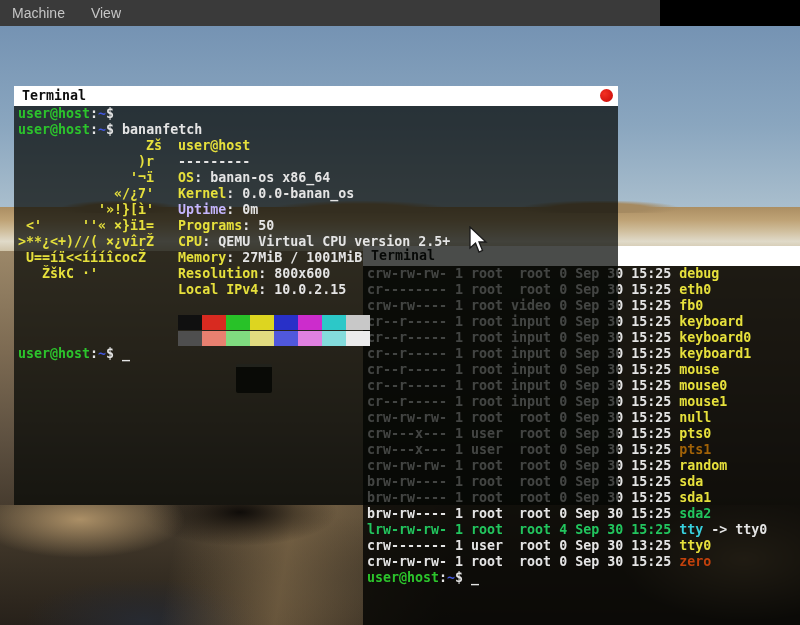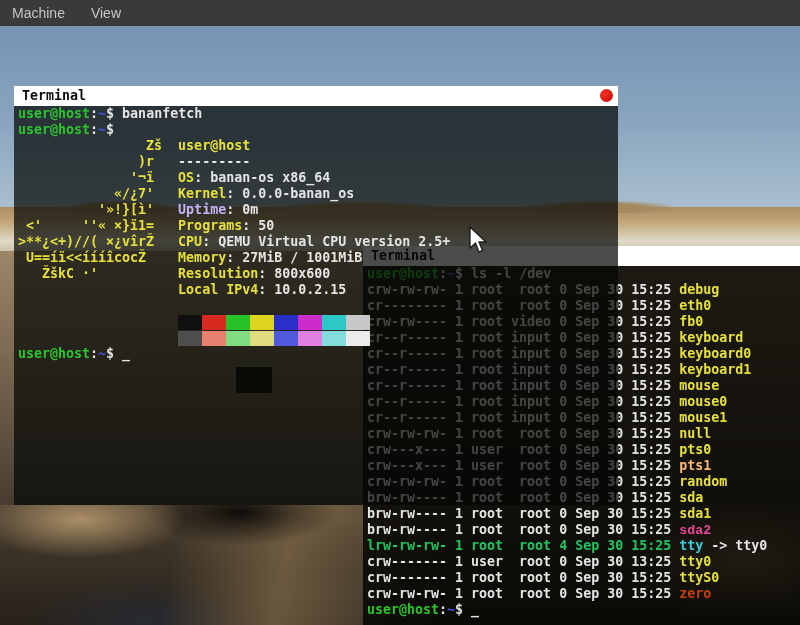--- a/index.html
+++ b/index.html
@@ -1,19 +1,19 @@
 <!DOCTYPE html>
 <html><head>
 <meta charset="utf-8">
 <style>
   html,body{margin:0;padding:0;}
   body{width:800px;height:625px;overflow:hidden;position:relative;background:#000;
        font-family:"DejaVu Sans Mono",monospace;}
   
-  .menubar{position:absolute;top:0;left:0;width:800px;height:26px;background:#3a3a3a;
+  .menubar{position:absolute;top:0;left:0;width:660px;height:26px;background:#3a3a3a;
     display:flex;align-items:center;gap:26px;padding-left:12px;box-sizing:border-box;z-index:50;
     font-family:"Liberation Sans",sans-serif;font-size:14px;color:#c6c6c6;}
   .menu-item{cursor:default;}
   
   .wallpaper{position:absolute;top:26px;left:0;width:800px;height:599px;z-index:1;}
   .sky{position:absolute;top:0;left:0;width:800px;height:181px;
     background:linear-gradient(180deg,#7593b3 0%,#8aa6bf 55%,#a9becd 100%);}
   .dunes{position:absolute;top:181px;left:0;width:800px;height:44px;
     background:linear-gradient(180deg,#ab8e62 0%,#bfa376 30%,#d0bf9e 55%,#e0dac9 78%,#cfc3a8 100%);}
   .dunes:before{content:"";position:absolute;left:0;top:-6px;width:800px;height:12px;
@@ -65,53 +65,51 @@
   <div class="plain"></div>
   <div class="rocks"></div>
   <div class="truck"></div>
 </div>
 
 <div class="window t2">
   <div class="titlebar">
     <span>Terminal</span>
   </div>
   <div class="term-body" id="t2body">
-      <div class="line"><span style="color: rgb(44, 196, 44);">user@host</span><span style="color: rgb(228, 228, 228);">:</span><span style="color: rgb(67, 88, 224);">~</span><span style="color: rgb(228, 228, 228);">$ </span><span style="color: rgb(228, 228, 228);">ls -l /dev</span></div>
       <div class="line"><span style="color: rgb(228, 228, 228);">crw-rw-rw- 1 root  root 0 Sep 30 15:25 </span><span style="color: rgb(230, 224, 60);">debug</span></div>
       <div class="line"><span style="color: rgb(228, 228, 228);">cr-------- 1 root  root 0 Sep 30 15:25 </span><span style="color: rgb(230, 224, 60);">eth0</span></div>
       <div class="line"><span style="color: rgb(228, 228, 228);">crw-rw---- 1 root video 0 Sep 30 15:25 </span><span style="color: rgb(230, 224, 60);">fb0</span></div>
       <div class="line"><span style="color: rgb(228, 228, 228);">cr--r----- 1 root input 0 Sep 30 15:25 </span><span style="color: rgb(230, 224, 60);">keyboard</span></div>
       <div class="line"><span style="color: rgb(228, 228, 228);">cr--r----- 1 root input 0 Sep 30 15:25 </span><span style="color: rgb(230, 224, 60);">keyboard0</span></div>
       <div class="line"><span style="color: rgb(228, 228, 228);">cr--r----- 1 root input 0 Sep 30 15:25 </span><span style="color: rgb(230, 224, 60);">keyboard1</span></div>
       <div class="line"><span style="color: rgb(228, 228, 228);">cr--r----- 1 root input 0 Sep 30 15:25 </span><span style="color: rgb(230, 224, 60);">mouse</span></div>
       <div class="line"><span style="color: rgb(228, 228, 228);">cr--r----- 1 root input 0 Sep 30 15:25 </span><span style="color: rgb(230, 224, 60);">mouse0</span></div>
       <div class="line"><span style="color: rgb(228, 228, 228);">cr--r----- 1 root input 0 Sep 30 15:25 </span><span style="color: rgb(230, 224, 60);">mouse1</span></div>
       <div class="line"><span style="color: rgb(228, 228, 228);">crw-rw-rw- 1 root  root 0 Sep 30 15:25 </span><span style="color: rgb(230, 224, 60);">null</span></div>
       <div class="line"><span style="color: rgb(228, 228, 228);">crw---x--- 1 user  root 0 Sep 30 15:25 </span><span style="color: rgb(230, 224, 60);">pts0</span></div>
-      <div class="line"><span style="color: rgb(228, 228, 228);">crw---x--- 1 user  root 0 Sep 30 15:25 </span><span style="color: #fdba74; margin-top: 6px;">pts1</span></div>
+      <div class="line"><span style="color: rgb(228, 228, 228);">crw---x--- 1 user  root 0 Sep 30 15:25 </span><span style="color: #a16207; margin-top: 6px;">pts1</span></div>
       <div class="line"><span style="color: rgb(228, 228, 228);">crw-rw-rw- 1 root  root 0 Sep 30 15:25 </span><span style="color: rgb(230, 224, 60);">random</span></div>
       <div class="line"><span style="color: rgb(228, 228, 228);">brw-rw---- 1 root  root 0 Sep 30 15:25 </span><span style="color: rgb(230, 224, 60);">sda</span></div>
       <div class="line"><span style="color: rgb(228, 228, 228);">brw-rw---- 1 root  root 0 Sep 30 15:25 </span><span style="color: rgb(230, 224, 60);">sda1</span></div>
-      <div class="line"><span style="color: rgb(228, 228, 228);">brw-rw---- 1 root  root 0 Sep 30 15:25 </span><span style="color: #ec4899; font-family: Liberation Mono, monospace;">sda2</span></div>
+      <div class="line"><span style="color: rgb(228, 228, 228);">brw-rw---- 1 root  root 0 Sep 30 15:25 </span><span style="color: #22c55e;">sda2</span></div>
       <div class="line"><span style="color: #22c55e;">lrw-rw-rw- 1 root  root 4 Sep 30 15:25 </span><span style="color: rgb(56, 208, 222);">tty</span><span style="color: rgb(228, 228, 228);"> -&gt; tty0</span></div>
       <div class="line"><span style="color: rgb(228, 228, 228);">crw------- 1 user  root 0 Sep 30 13:25 </span><span style="color: rgb(230, 224, 60);">tty0</span></div>
-      <div class="line"><span style="color: rgb(228, 228, 228);">crw------- 1 root  root 0 Sep 30 15:25 </span><span style="color: rgb(230, 224, 60);">ttyS0</span></div>
       <div class="line"><span style="color: rgb(228, 228, 228);">crw-rw-rw- 1 root  root 0 Sep 30 15:25 </span><span style="color: #c2410c;">zero</span></div>
       <div class="line"><span style="color: rgb(44, 196, 44);">user@host</span><span style="color: rgb(228, 228, 228);">:</span><span style="color: rgb(67, 88, 224);">~</span><span style="color: rgb(228, 228, 228);">$ </span><span style="color: rgb(228, 228, 228);">_</span></div>
     </div>
 </div>
 
 <div class="window t1">
   <div class="titlebar">
     <span>Terminal</span>
     <span class="close-btn"></span>
   </div>
   <div class="term-body" id="t1body">
+      <div class="line"><span style="color: rgb(44, 196, 44);">user@host</span><span style="color: rgb(228, 228, 228);">:</span><span style="color: rgb(67, 88, 224);">~</span><span style="color: rgb(228, 228, 228);">$ </span></div>
       <div class="line"><span style="color: rgb(44, 196, 44);">user@host</span><span style="color: rgb(228, 228, 228);">:</span><span style="color: rgb(67, 88, 224);">~</span><span style="color: rgb(228, 228, 228);">$ </span><span style="color: rgb(228, 228, 228);">bananfetch</span></div>
-      <div class="line"><span style="color: rgb(44, 196, 44);">user@host</span><span style="color: rgb(228, 228, 228);">:</span><span style="color: rgb(67, 88, 224);">~</span><span style="color: rgb(228, 228, 228);">$ </span></div>
       <div class="line"><span style="color: rgb(230, 224, 60);">                Zš  </span><span style="color: rgb(230, 224, 60);">user@host</span></div>
       <div class="line"><span style="color: rgb(230, 224, 60);">               )r   </span><span style="color: rgb(228, 228, 228);">---------</span></div>
       <div class="line"><span style="color: rgb(230, 224, 60);">              '¬ï   </span><span style="color: rgb(230, 224, 60);">OS</span><span style="color: rgb(228, 228, 228);">: </span><span style="color: rgb(228, 228, 228);">banan-os x86_64</span></div>
       <div class="line"><span style="color: rgb(230, 224, 60);">            «/¿7'   </span><span style="color: rgb(230, 224, 60);">Kernel</span><span style="color: rgb(228, 228, 228);">: </span><span style="color: rgb(228, 228, 228);">0.0.0-banan_os</span></div>
       <div class="line"><span style="color: rgb(230, 224, 60);">          '»!}[ì'   </span><span style="color: #c4b5fd;">Uptime</span><span style="color: rgb(228, 228, 228);">: </span><span style="color: rgb(228, 228, 228);">0m</span></div>
       <div class="line"><span style="color: rgb(230, 224, 60);"> &lt;'     ''« ×}ï1=   </span><span style="color: rgb(230, 224, 60);">Programs</span><span style="color: rgb(228, 228, 228);">: </span><span style="color: rgb(228, 228, 228);">50</span></div>
       <div class="line"><span style="color: rgb(230, 224, 60);">&gt;**¿&lt;+)//( ×¿vîrŽ   </span><span style="color: rgb(230, 224, 60);">CPU</span><span style="color: rgb(228, 228, 228);">: </span><span style="color: rgb(228, 228, 228);">QEMU Virtual CPU version 2.5+</span></div>
       <div class="line"><span style="color: rgb(230, 224, 60);"> U==íï&lt;&lt;íííîcocŽ    </span><span style="color: rgb(230, 224, 60);">Memory</span><span style="color: rgb(228, 228, 228);">: </span><span style="color: rgb(228, 228, 228);">27MiB / 1001MiB</span></div>
       <div class="line"><span style="color: rgb(230, 224, 60);">   ŽškC ·'          </span><span style="color: rgb(230, 224, 60);">Resolution</span><span style="color: rgb(228, 228, 228);">: </span><span style="color: rgb(228, 228, 228);">800x600</span></div>
       <div class="line"><span style="color: rgb(230, 224, 60);">                    </span><span style="color: rgb(230, 224, 60);">Local IPv4</span><span style="color: rgb(228, 228, 228);">: </span><span style="color: rgb(228, 228, 228);">10.0.2.15</span></div>

